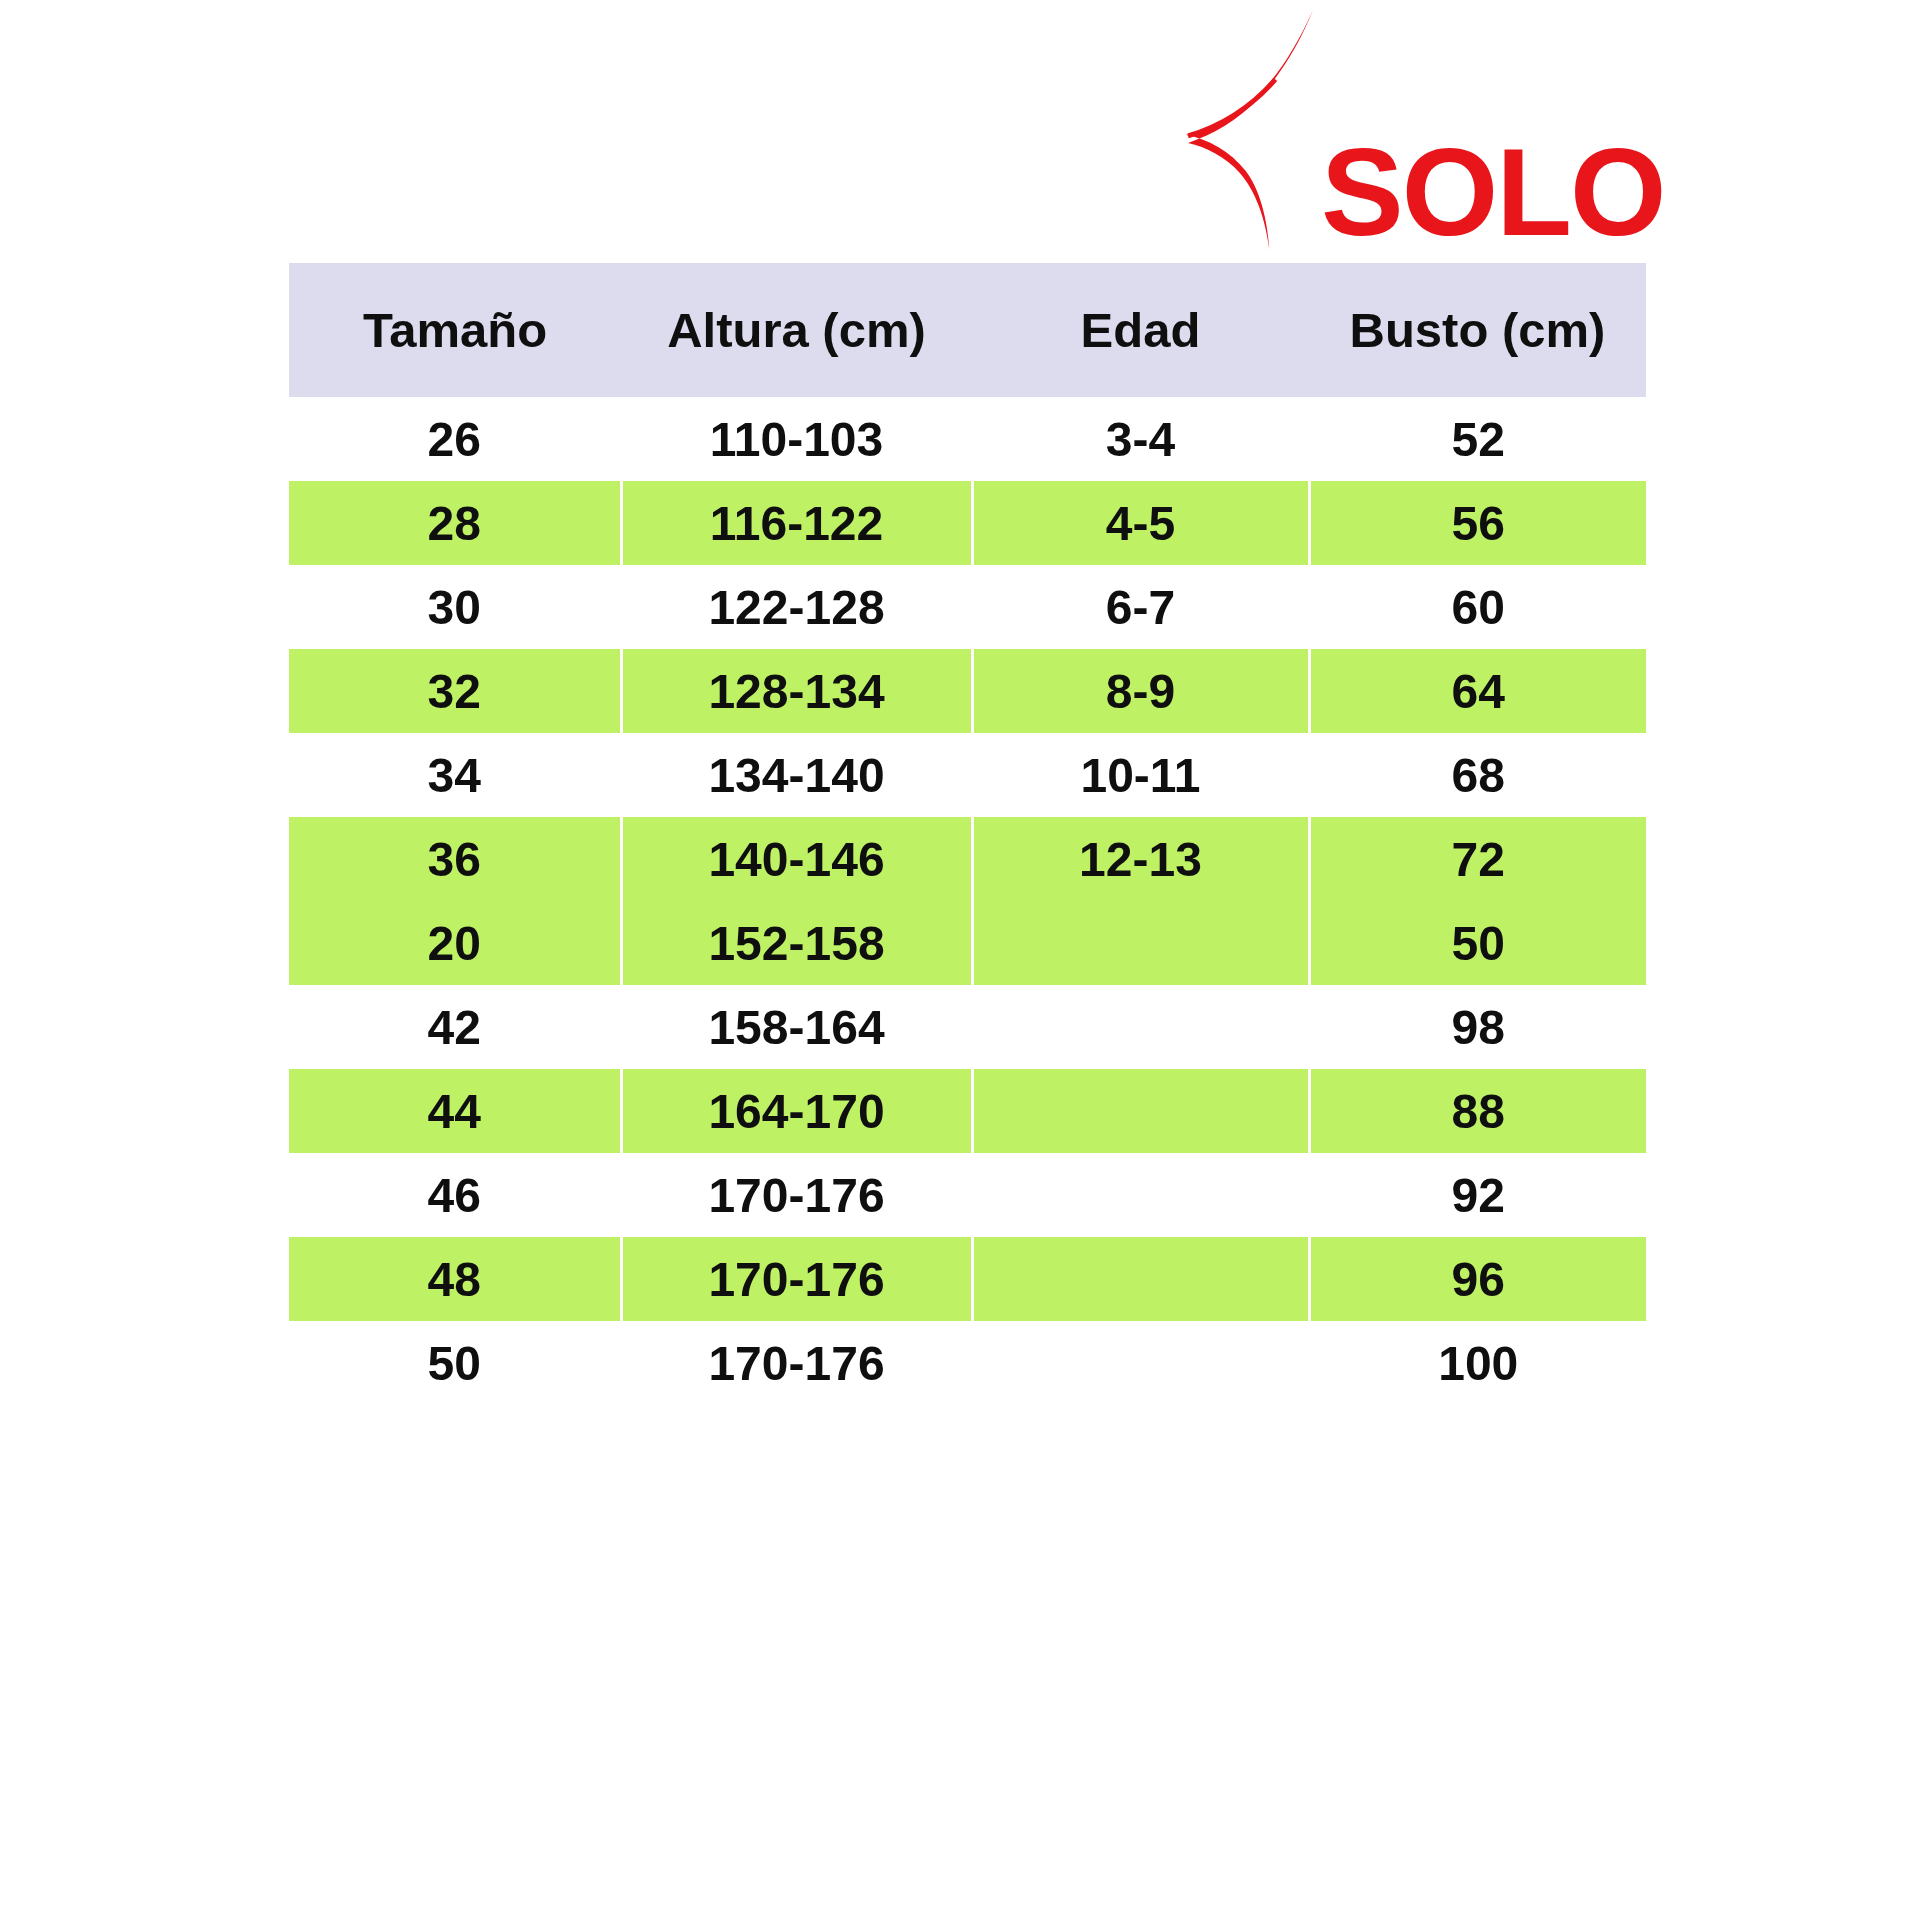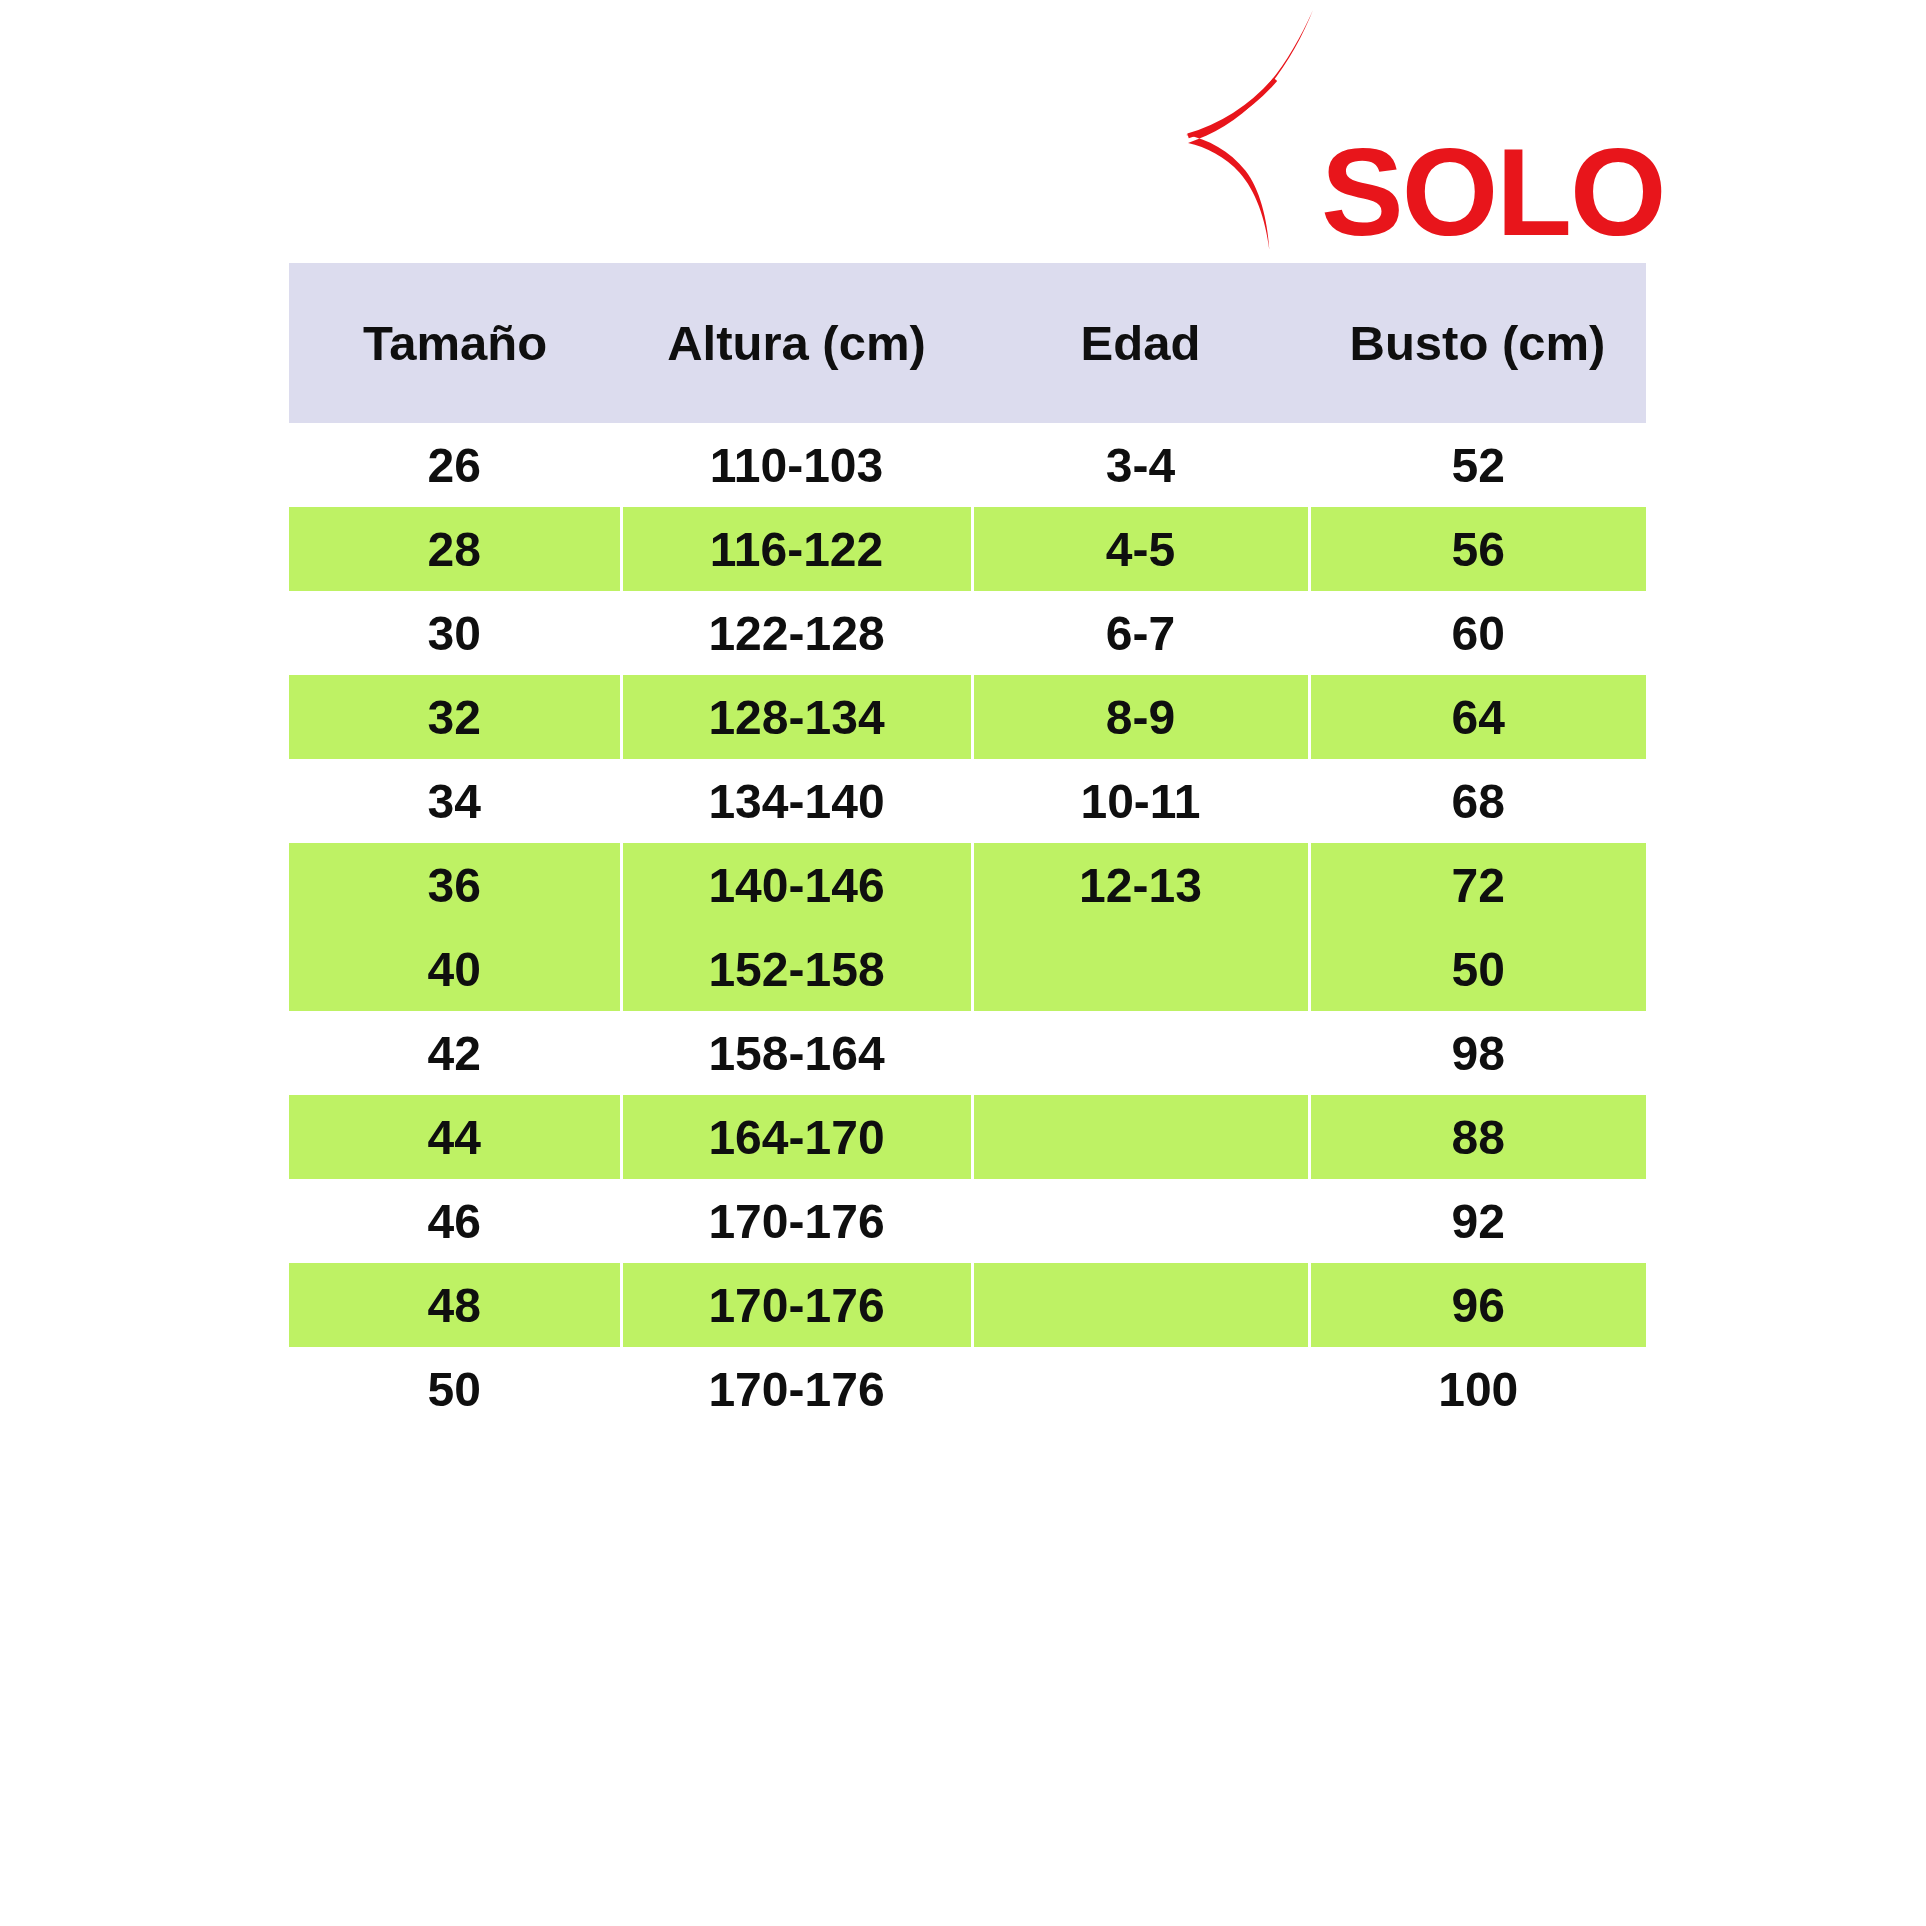--- a/index.html
+++ b/index.html
@@ -56,21 +56,21 @@
   }
   .table tr {
     height: 84px;
   }
   .table th, .table td {
     text-align: center;
     vertical-align: middle;
     font-family: "Liberation Sans", sans-serif;
     font-weight: bold;
     color: #0f0f0f;
-    padding: 13px;
+    padding: 0;
   }
   .table th {
     font-size: 49px;
     height: 134px;
   }
   .table td {
     font-size: 48px;
   }
   thead tr {
     background: #dcdcee;
@@ -155,21 +155,21 @@
         <td class="c2">10-11</td>
         <td class="c3">68</td>
       </tr>
       <tr class="even">
         <td class="c0">36</td>
         <td class="c1">140-146</td>
         <td class="c2">12-13</td>
         <td class="c3">72</td>
       </tr>
       <tr class="even">
-        <td class="c0">40</td>
+        <td class="c0">20</td>
         <td class="c1">152-158</td>
         <td class="c2"></td>
         <td class="c3">50</td>
       </tr>
       <tr class="odd">
         <td class="c0">42</td>
         <td class="c1">158-164</td>
         <td class="c2"></td>
         <td class="c3">98</td>
       </tr>

